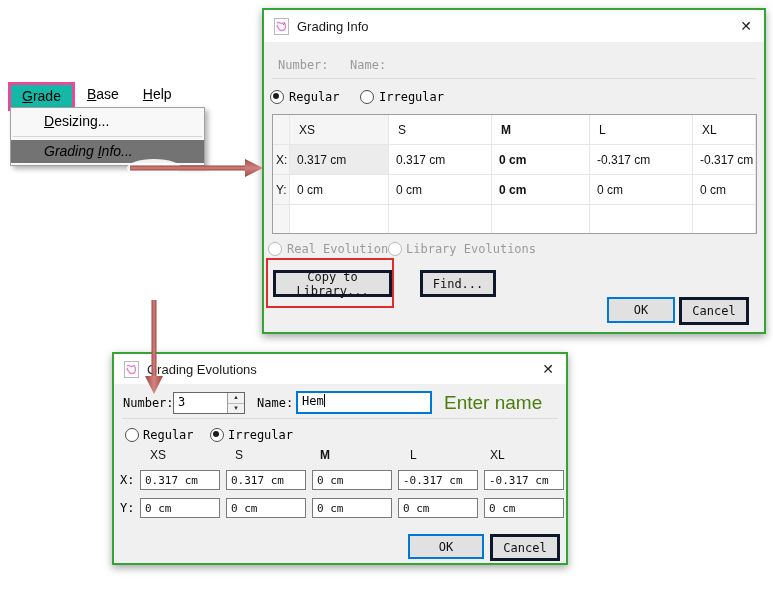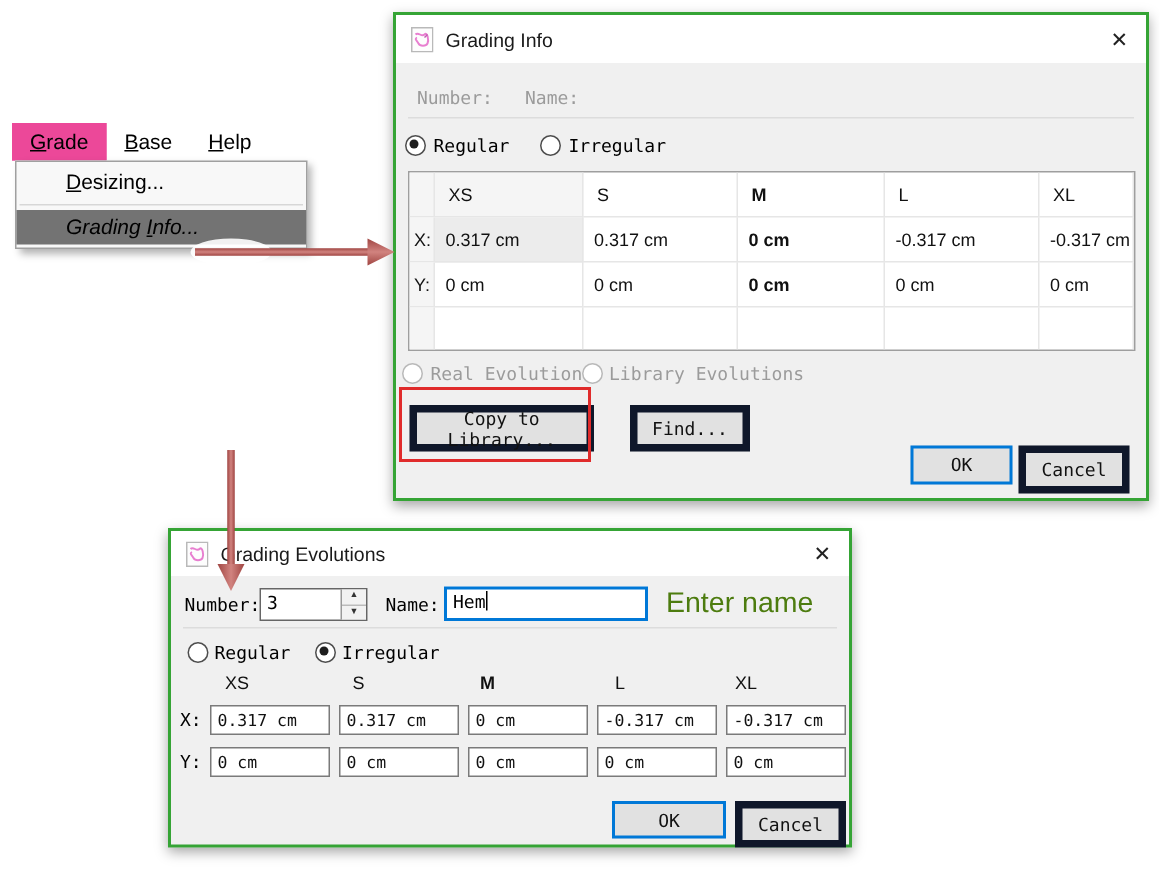--- a/index.html
+++ b/index.html
@@ -5,21 +5,21 @@
   html,body{margin:0;padding:0;}
   body{
     width:773px;height:589px;position:relative;background:#ffffff;
     font-family:"Liberation Sans", sans-serif;overflow:hidden;
   }
   .mono{font-family:"DejaVu Sans Mono", monospace;}
 
   
   .menubar{position:absolute;left:8px;top:82px;display:flex;font-size:14px;color:#000;}
   .menubar .mitem{padding:3px 11px 4px 11px;border:1px solid transparent;}
-  .menubar .mitem.active{background:#ec4899;border:1px solid #ec4899;}
+  .menubar .mitem.active{background:#14b8a6;border:3px solid #ec4899;}
   .key{text-decoration:underline;}
 
   .dropdown{
     position:absolute;left:10px;top:107px;width:193px;background:#f8f8f8;
     border:1px solid #a0a0a0;box-shadow:3px 3px 5px rgba(0,0,0,.30);
     padding:2px 0;font-size:14px;z-index:5;
   }
   .dropdown .ditem{height:23px;line-height:23px;padding-left:33px;color:#000;}
   .dropdown .ditem.hl{background:#737373;font-style:italic;}
   .dropdown .dsep{height:1px;background:#d7d7d7;margin:3px 2px;}
@@ -36,21 +36,21 @@
   .sep{position:absolute;height:1px;background:#dcdcdc;}
 
   .radio{display:inline-block;width:12px;height:12px;border:1px solid #4d4d4d;
          border-radius:50%;background:#fff;position:relative;vertical-align:middle;}
   .radio.sel::after{content:"";position:absolute;left:2px;top:2px;width:6px;height:6px;
          border-radius:50%;background:#1d1d1d;}
   .radio.dis{border-color:#b9b9b9;}
   .rlabel{font-size:12px;vertical-align:middle;}
   .gray{color:#9b9b9b;}
 
-  .btn{position:absolute;background:#e1e1e1;border:5px solid #0f172a;
+  .btn{position:absolute;background:#e1e1e1;border:3px solid #0f172a;
        font-size:12px;text-align:center;color:#111;
        display:flex;align-items:center;justify-content:center;}
   .btn.focusd{border:2px solid #0078d7;}
 
   
   .g1table{
     position:absolute;left:8px;top:104px;width:483px;height:118px;background:#fff;
     border:1px solid #9e9e9e;display:grid;
     grid-template-columns:17px 99px 103px 98px 103px 1fr;
     grid-template-rows:30px 30px 30px 1fr;

